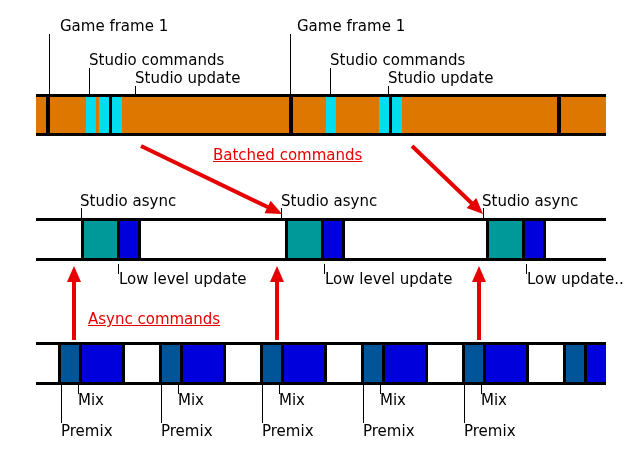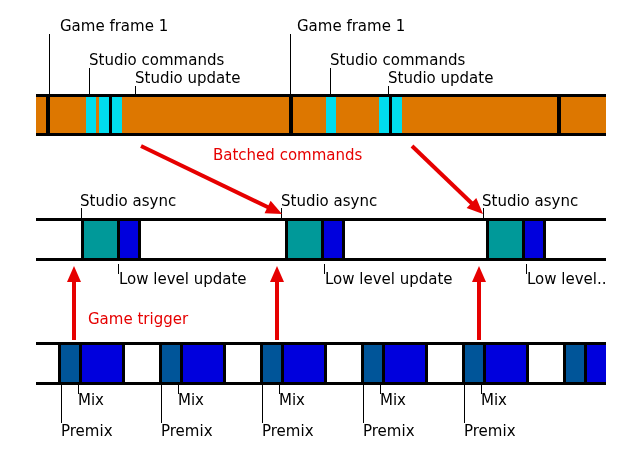--- a/index.html
+++ b/index.html
@@ -23,20 +23,21 @@
   .lbl {
     position: absolute;
     font-family: "DejaVu Sans", sans-serif;
     font-size: 15px;
     line-height: 16px;
     color: #000000;
     white-space: nowrap;
   }
   .lbl.red {
     color: #E60000;
+    text-decoration: underline;
   }
   .leader {
     position: absolute;
     width: 1px;
     background: #000000;
   }
   .track {
     position: absolute;
     box-sizing: border-box;
     border-top: 3px solid #000000;
@@ -169,21 +170,21 @@
       <div class="lbl" style="left: 80px; top: 193px;">Studio async</div>
       <div class="leader" style="left: 81px; top: 208px; height: 10px;"></div>
       <div class="lbl" style="left: 281px; top: 193px;">Studio async</div>
       <div class="leader" style="left: 281px; top: 208px; height: 10px;"></div>
       <div class="lbl" style="left: 482px; top: 193px;">Studio async</div>
       <div class="leader" style="left: 483px; top: 208px; height: 10px;"></div>
       <div class="lbl" style="left: 119px; top: 271px;">Low level update</div>
       <div class="leader" style="left: 118px; top: 264px; height: 10px;"></div>
       <div class="lbl" style="left: 325px; top: 271px;">Low level update</div>
       <div class="leader" style="left: 324px; top: 264px; height: 10px;"></div>
-      <div class="lbl" style="left: 527px; top: 271px;">Low level..</div>
+      <div class="lbl" style="left: 527px; top: 271px;">Low update..</div>
       <div class="leader" style="left: 526px; top: 264px; height: 10px;"></div>
       <div class="lbl" style="left: 78px; top: 392px;">Mix</div>
       <div class="leader" style="left: 78px; top: 385px; height: 9px;"></div>
       <div class="lbl" style="left: 61px; top: 423px;">Premix</div>
       <div class="leader" style="left: 61px; top: 385px; height: 38px;"></div>
       <div class="lbl" style="left: 178px; top: 392px;">Mix</div>
       <div class="leader" style="left: 178px; top: 385px; height: 9px;"></div>
       <div class="lbl" style="left: 161px; top: 423px;">Premix</div>
       <div class="leader" style="left: 161px; top: 385px; height: 38px;"></div>
       <div class="lbl" style="left: 279px; top: 392px;">Mix</div>
@@ -206,15 +207,15 @@
       <polygon points="483,214 466.60301088797127,207.9884487808877 476.2865925471843,197.87765028376825" fill="#E60000"></polygon>
       <line x1="74" y1="340" x2="74" y2="278" stroke="#E60000" stroke-width="4"></line>
       <polygon points="74,266 81,282 67,282" fill="#E60000"></polygon>
       <line x1="277" y1="340" x2="277" y2="278" stroke="#E60000" stroke-width="4"></line>
       <polygon points="277,266 284,282 270,282" fill="#E60000"></polygon>
       <line x1="479" y1="340" x2="479" y2="278" stroke="#E60000" stroke-width="4"></line>
       <polygon points="479,266 486,282 472,282" fill="#E60000"></polygon>
     </svg>
   <div id="annotation-text-layer">
       <div class="lbl red" style="left: 213px; top: 147px;">Batched commands</div>
-      <div class="lbl red" style="left: 88px; top: 311px;">Game trigger</div>
+      <div class="lbl red" style="left: 88px; top: 311px;">Async commands</div>
     </div>
 </div>
 
 </body></html>

